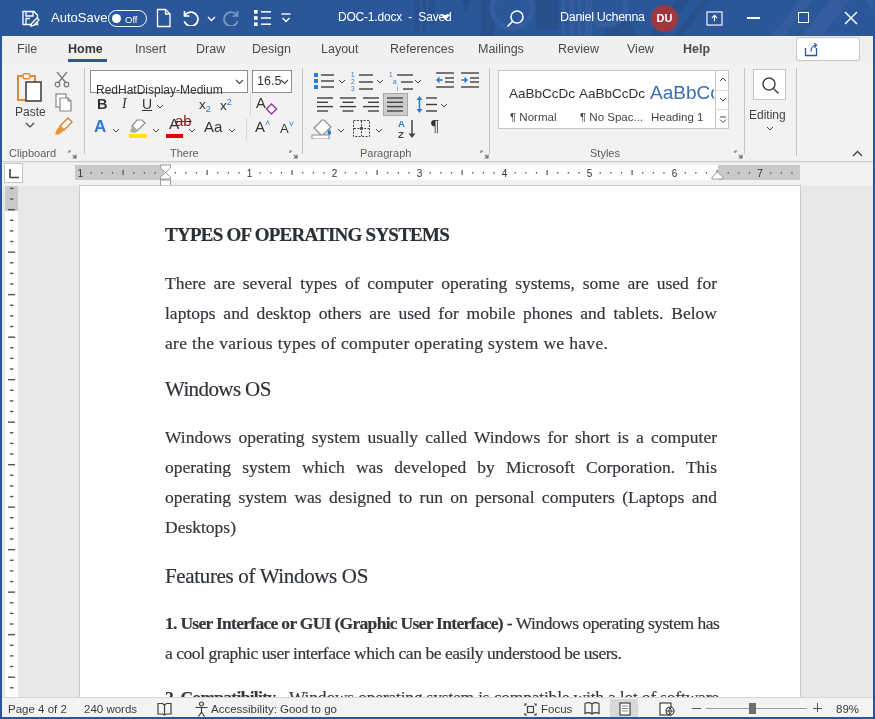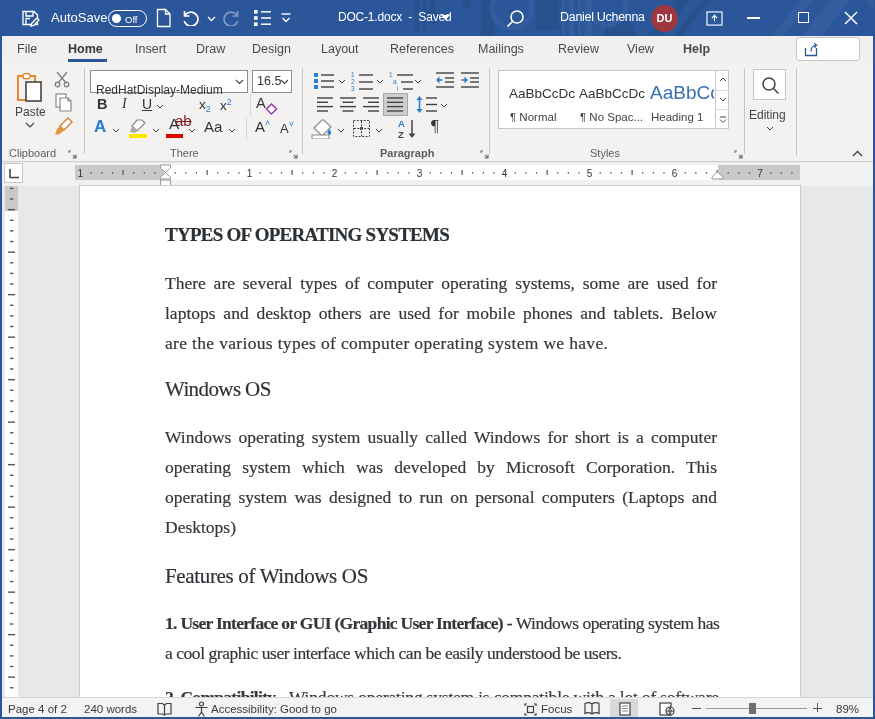--- a/index.html
+++ b/index.html
@@ -370,21 +370,21 @@
   <svg class="abs" style="left:398px;top:56px;" width="20" height="21" viewBox="0 0 20 21">
     <text x="0" y="9" font-size="9.5" font-weight="bold" fill="#2b7cd3" font-family="Liberation Sans">A</text>
     <text x="0" y="20" font-size="9.5" font-weight="bold" fill="#444" font-family="Liberation Sans">Z</text>
     <g stroke="#444" stroke-width="1.5" fill="none">
         <line x1="14" y1="2" x2="14" y2="16"></line>
       </g>
     <path d="M14 20 l-3.5-4.5 h7 z" fill="#444"></path>
   </svg>
 
   <div class="abs" style="left:431px;top:54px;font-size:17px;color:#333;font-family:'Liberation Serif',serif;">¶</div>
-  <div class="glabel" style="left:380px;font-weight:bold;">Paragraph</div>
+  <div class="glabel" style="left:360px;">Paragraph</div>
   <svg class="abs" style="left:480px;top:88px;" width="9" height="9" viewBox="0 0 9 9" fill="none" stroke="#6b6b6b" stroke-width="1.1">
     <path d="M1 3 v-2 h2 M5 5 l3 3 M8 4.5 v3.5 h-3.5"></path>
   </svg>
   <div class="gsep" style="left:489px;"></div>
 
   <div class="abs" style="left:498px;top:8px;width:218px;height:59px;background:#fff;border:1px solid #c8c6c4;">
     <div class="abs" style="left:10px;top:15px;font-size:13.5px;color:#333;">AaBbCcDc</div>
     <div class="abs" style="left:11px;top:40px;font-size:11.5px;color:#444;">¶ Normal</div>
     <div class="abs" style="left:80px;top:15px;font-size:13.5px;color:#333;">AaBbCcDc</div>
     <div class="abs" style="left:81px;top:40px;font-size:11.5px;color:#444;">¶ No Spac...</div>

